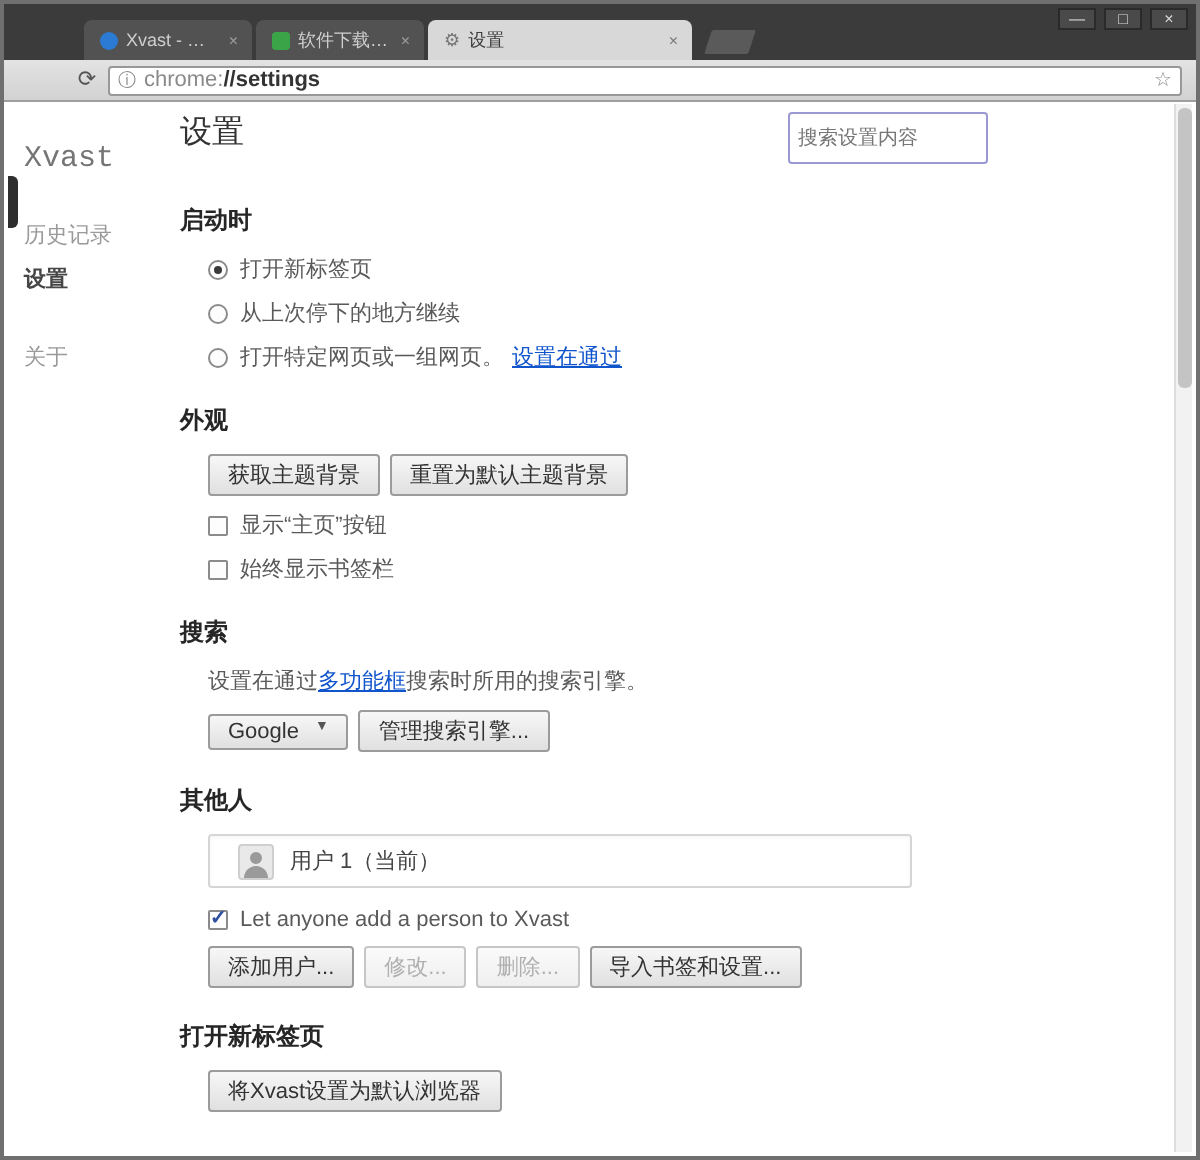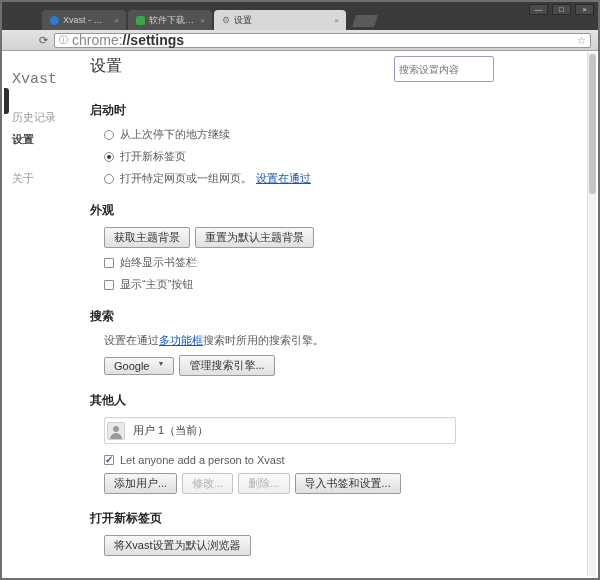--- a/index.html
+++ b/index.html
@@ -39,21 +39,21 @@
     background:linear-gradient(#e3e3e3,#d2d2d2); border-bottom:1px solid #9e9e9e;
     display:flex; align-items:center;
   }
   .reload-btn { margin-left:34px; width:15px; height:15px; border:none; background:transparent;
     color:#555; font-size:11px; line-height:15px; text-align:center; cursor:pointer; }
   .omnibox {
     flex:1; margin:0 7px 0 3px; height:15px; background:#fff;
     border:1px solid #989898; border-radius:2px; display:flex; align-items:center; padding:0 4px;
   }
   .page-icon { font-size:9px; color:#8a8a8a; margin-right:4px; }
-  .url { font-size:14px; color:#8a8a8a; white-space:nowrap;text-align:right; }
+  .url { font-size:11px; color:#8a8a8a; white-space:nowrap;text-align:right; }
   .url b { color:#333; font-weight:bold; }
   .star-btn { margin-left:auto; font-size:10px; color:#8a8a8a; cursor:pointer; }
   
   .content { position:absolute; top:50px; left:2px; right:2px; bottom:2px; background:#fff; overflow:hidden; }
   .scrollbar { position:absolute; top:0; right:0; bottom:0; width:9px; background:#f2f2f2; border-left:1px solid #ddd; }
   .scroll-thumb { position:absolute; top:2px; left:1px; width:7px; height:140px; background:#c4c4c4; border-radius:3px; cursor:pointer; }
   .edge-tab { position:absolute; left:0; top:36px; width:5px; height:26px; background:#2e2e2e; border-radius:0 3px 3px 0; }
   .sidebar { position:absolute; left:8px; top:19px; width:76px;font-family:Liberation Mono, monospace; }
   .logo { font-size:15px; color:#757575; margin-bottom:22px; }
   .nav-item { font-size:11px; color:#9a9a9a; margin-bottom:7px; cursor:pointer; }
@@ -81,21 +81,21 @@
   .btn {
     font-size:11px; font-family:"Liberation Sans", sans-serif; color:#333;
     padding:2px 9px; background:linear-gradient(#f7f7f7,#e0e0e0);
     border:1px solid #9b9b9b; border-radius:2px; margin-right:5px; cursor:pointer; white-space:nowrap;
   }
   .btn.disabled { color:#b0b0b0; border-color:#c6c6c6; background:linear-gradient(#fafafa,#efefef); cursor:default; }
   .select { display:inline-flex; align-items:flex-start; gap:8px; }
   .select .arrow { font-size:7px; color:#555; }
   .user-box {
     width:352px; height:27px; border:1px solid #d5d5d5; border-radius:2px;
-    display:flex; align-items:center; padding:0 2px; margin-bottom:10px; background:#fff;
+    display:flex; align-items:center; padding:0 14px; margin-bottom:10px; background:#fff;
     box-shadow:inset 0 1px 2px rgba(0,0,0,.04); cursor:pointer;
   }
   .avatar { width:18px; height:18px; background:#e9e9e9; border:1px solid #cfcfcf; border-radius:2px;
     position:relative; margin-right:8px; overflow:hidden; flex:none; }
   .avatar::before { content:""; position:absolute; left:5px; top:3px; width:6px; height:6px; border-radius:50%; background:#9a9a9a; }
   .avatar::after { content:""; position:absolute; left:2px; top:10px; width:12px; height:8px; border-radius:6px 6px 0 0; background:#9a9a9a; }
   .user-label { font-size:11px; color:#444; }
   .indent-text { font-size:11px; color:#5a5a5a; margin-bottom:7px; }
 </style>
 </head>
@@ -151,49 +151,49 @@
     <div class="main">
       <div class="page-header">
         <span class="page-title">设置</span>
         <input class="search-box" placeholder="搜索设置内容" style="">
       </div>
 
       <div class="section">
         <div class="section-h">启动时</div>
         <div class="rows">
           <div class="row">
+            <span class="radio on"></span>
+            <span>打开新标签页</span>
+          </div>
+          <div class="row">
             <span class="radio"></span>
             <span>从上次停下的地方继续</span>
-          </div>
-          <div class="row">
-            <span class="radio on"></span>
-            <span>打开新标签页</span>
           </div>
           <div class="row">
             <span class="radio"></span>
             <span>打开特定网页或一组网页。</span>
             <a class="link" style="margin-left:4px">设置在通过</a>
           </div>
         </div>
       </div>
 
       <div class="section">
         <div class="section-h">外观</div>
         <div class="rows">
           <div class="row">
             <button class="btn">获取主题背景</button>
             <button class="btn">重置为默认主题背景</button>
           </div>
           <div class="row">
             <span class="checkbox"></span>
+            <span>显示“主页”按钮</span>
+          </div>
+          <div class="row">
+            <span class="checkbox"></span>
             <span>始终显示书签栏</span>
-          </div>
-          <div class="row">
-            <span class="checkbox"></span>
-            <span>显示“主页”按钮</span>
           </div>
         </div>
       </div>
 
       <div class="section">
         <div class="section-h">搜索</div>
         <div class="rows">
           <div class="indent-text">
             <span>设置在通过</span><a class="link">多功能框</a><span>搜索时所用的搜索引擎。</span>
           </div>

